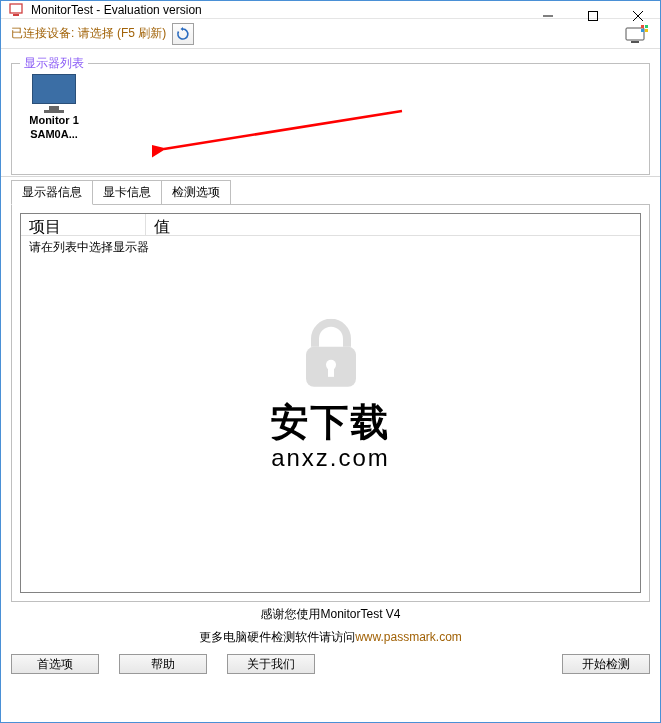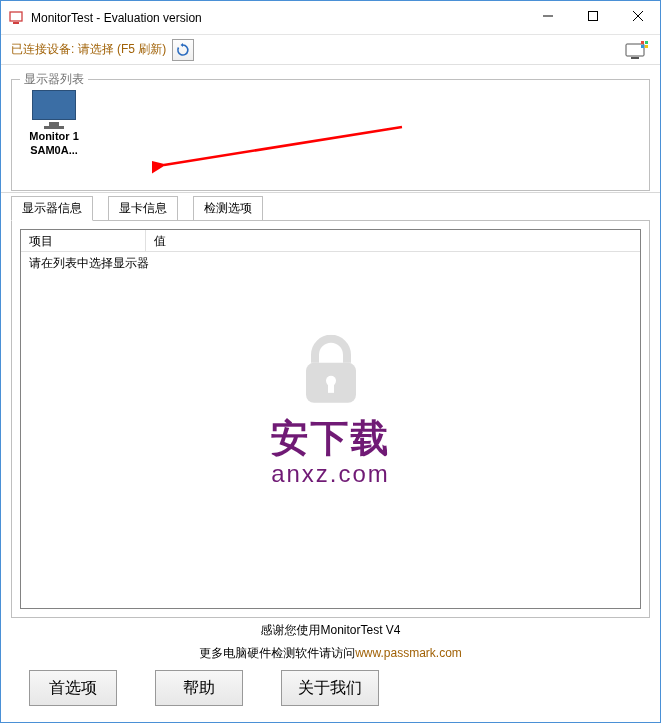--- a/index.html
+++ b/index.html
@@ -15,21 +15,21 @@
   .window {
     width: 661px;
     height: 723px;
     border: 1px solid #4a90d6;
     background: #fff;
     display: flex;
     flex-direction: column;
   }
   
   .titlebar {
-    height: 34px;
+    height: 18px;
     display: flex;
     align-items: center;
     background: #fff;
     border-bottom: 1px solid #e5e5e5;
   }
   .title-icon {
     width: 16px; height: 16px;
     margin: 0 6px 0 8px;
     position: relative;
   }
@@ -73,21 +73,21 @@
   .content-pad { padding: 4px 10px 0 10px; }
   .panel {
     border: 1px solid #bfbfbf;
     position: relative;
   }
   .panel-title {
     position: absolute;
     top: -9px; left: 8px;
     background: #fff;
     padding: 0 4px;
-    color: #737373;
+    color: #8b5cf6;
     font-size: 12px;
   }
   .monitor-list {
     height: 110px;
     padding: 10px 10px 6px 10px;
     display: flex;
     position: relative;
   }
   .monitor-item {
     width: 64px;
@@ -112,21 +112,21 @@
   }
 
   .last-update {
     padding: 5px 10px 4px 10px;
     font-size: 12px;
   }
   .hr { height: 1px; background: #d8d8d8; margin: 1px 0 3px 0; }
 
   
   .tabs-wrap { padding: 0 10px; }
-  .tabstrip { display: flex; gap: 16px; }
+  .tabstrip { display: flex; }
   .tab {
     border: 1px solid #bfbfbf;
     border-bottom: none;
     padding: 3px 10px;
     background: #fff;
     margin-right: -1px;
     position: relative;
     cursor: pointer;
     font-size: 12px;
   }
@@ -150,31 +150,31 @@
     overflow: hidden;
   }
   .listview-header {
     display: flex;
     height: 22px;
     background: #fff;
     border-bottom: 1px solid #e0e0e0;
   }
   .col {
     padding: 3px 8px;
-    font-size: 12px;
+    font-size: 16px;
   }
   .col-1 { width: 125px; border-right: 1px solid #e0e0e0; }
   .col-2 { flex: 1; }
   .listview-body { padding: 3px 8px; font-size: 12px; }
 
   .watermark {
     position: absolute;
     left: 50%; top: 50%;
     transform: translate(-50%, -55%);
-    color: #701a75;
+    color: #000000;
     text-align: center;
     user-select: none;
     pointer-events: none;
   }
   .watermark .wm-lock {
     width: 62px; height: 72px;
     margin: 0 auto 6px auto;
     position: relative;
   }
   .watermark .wm-text1 { font-size: 38px; font-weight: 700; letter-spacing: 2px; }
@@ -188,27 +188,26 @@
   }
   .footer-link { color: #a16207; }
   .button-row {
     display: flex;
     padding: 6px 10px 10px 10px;
     gap: 20px;
   }
   .button-row .gap { flex: 1; }
   .btn {
     min-width: 88px;
-    height: 36px;
+    height: 20px;
     border: 1px solid #999;
     background: linear-gradient(#f7f7f7,#e7e7e7);
-    font-size: 16px;
+    font-size: 12px;
     cursor: pointer;
     padding: 0 16px;
-    margin-left: 18px;
   }
 </style>
 </head>
 <body>
 
 <div class="window">
 
   <div class="titlebar">
     <div class="title-icon">
       <svg width="16" height="16" viewBox="0 0 16 16">
@@ -318,15 +317,16 @@
   <div class="footer-text">感谢您使用MonitorTest V4</div>
   <div class="footer-text">
     <span>更多电脑硬件检测软件请访问</span><span class="footer-link">www.passmark.com</span>
   </div>
 
   <div class="button-row">
     <button class="btn">首选项</button>
     <button class="btn">帮助</button>
     <button class="btn">关于我们</button>
     <div class="gap"></div>
+    <button class="btn">开始检测</button>
   </div>
 
 </div>
 
 </body></html>

